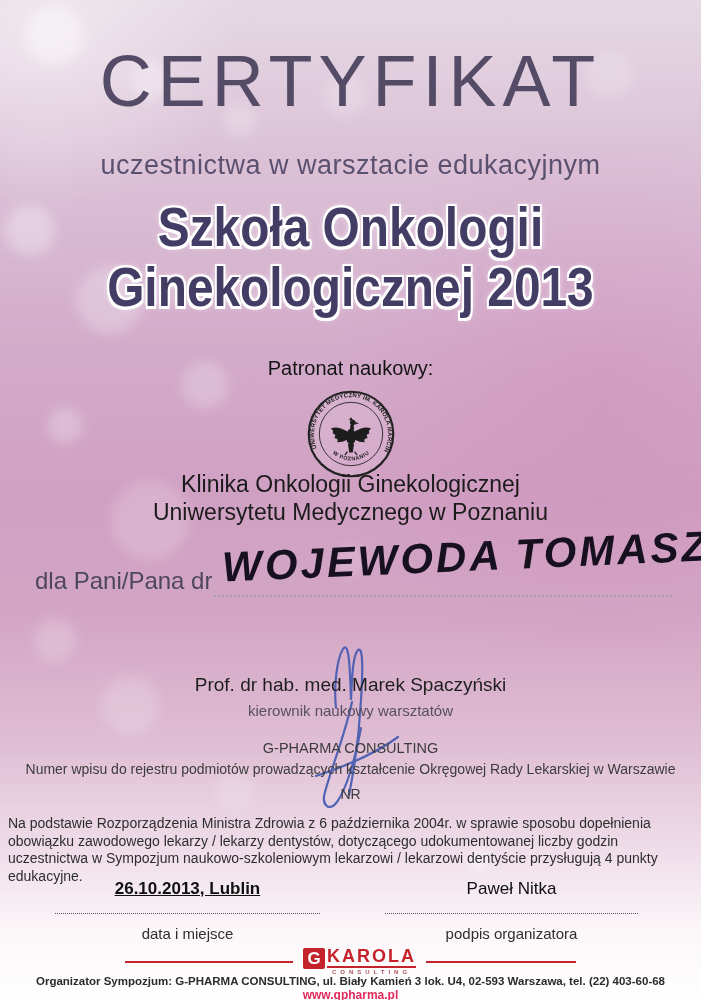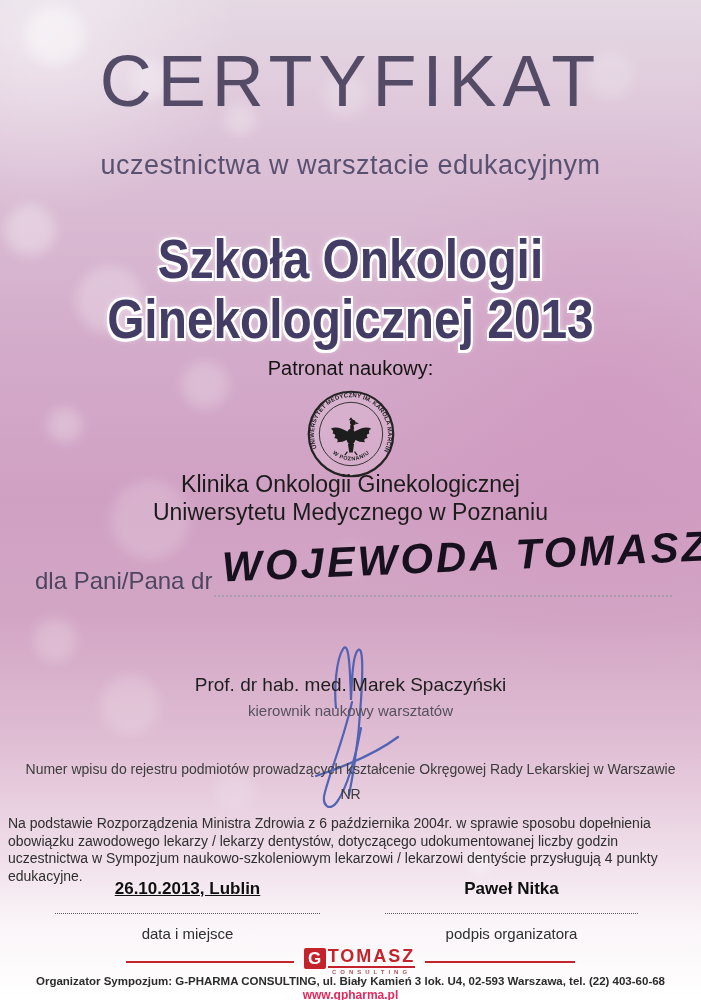--- a/index.html
+++ b/index.html
@@ -28,38 +28,38 @@
       radial-gradient(circle 22px at 75px 660px, rgba(255,255,255,0.20) 97%, transparent 100%),
       radial-gradient(circle 30px at 150px 725px, rgba(255,255,255,0.18) 97%, transparent 100%),
       radial-gradient(circle 20px at 255px 810px, rgba(255,255,255,0.15) 97%, transparent 100%),
       radial-gradient(circle 16px at 370px 580px, rgba(255,255,255,0.15) 97%, transparent 100%),
       radial-gradient(circle 12px at 500px 880px, rgba(255,255,255,0.45) 97%, transparent 100%);
   }
   .abs{position:absolute;}
   .ctr{left:0;width:701px;text-align:center;}
   .title{top:40px;font-size:72px;font-weight:300;letter-spacing:6px;color:#544b66;}
   .subtitle{top:150px;font-size:27px;color:#5a5170;letter-spacing:0.5px;}
-  .event{top:197px;line-height:60px;font-size:52px;font-weight:700;color:#433c64;margin-top:32px;}
+  .event{top:197px;line-height:60px;font-size:52px;font-weight:700;color:#433c64;}
   .event .cond{display:inline-block;transform:scaleX(0.92) scaleY(1.08);letter-spacing:0px;
     text-shadow:-2px -2px 0 #fff,2px -2px 0 #fff,-2px 2px 0 #fff,2px 2px 0 #fff,-2px 0 0 #fff,2px 0 0 #fff,0 -2px 0 #fff,0 2px 0 #fff,0 0 7px rgba(255,255,255,0.9);}
   .patronat{top:357px;font-size:20px;color:#141414;}
   .seal{top:390px;}
   .clinic{top:470px;font-size:23px;line-height:28px;color:#1b1b1b;}
   .recipient-label{left:35px;top:567px;font-size:24px;color:#4e4660;}
   .recipient-line{left:214px;top:569px;width:458px;height:26px;border-bottom:2px dotted #a79dae;}
   .recipient-name{left:222px;top:534px;width:440px;font-size:42px;font-weight:700;font-style:italic;
     color:#17101f;letter-spacing:3px;transform:rotate(-2.5deg);white-space:nowrap;}
   .supervisor{top:674px;font-size:19px;color:#1f1f1f;}
   .supervisor-role{top:702px;font-size:15px;color:#56505e;}
   .org-name{top:740px;font-size:14.5px;color:#3c3c3c;}
   .registry{top:761px;font-size:14px;color:#3c3c3c;}
   .registry-nr{top:786px;font-size:14px;color:#3c3c3c;}
   .legal{top:815px;left:8px;width:685px;font-size:14px;line-height:17.5px;color:#2e2e2e;text-align:left;}
   .date-place{left:55px;top:879px;width:265px;text-align:center;font-size:17px;font-weight:700;color:#101010;text-decoration:underline;}
-  .signatory{left:385px;top:879px;width:253px;text-align:center;font-size:17px;font-weight:700;color:#101010;}
+  .signatory{left:385px;top:879px;width:253px;text-align:center;font-size:17px;font-weight:400;color:#101010;}
   .sig-line{top:903px;height:10px;border-bottom:1.5px dotted #5c5762;}
   .sig-line.l{left:55px;width:265px;}
   .sig-line.r{left:385px;width:253px;}
   .caption{top:925px;font-size:15px;color:#2f2f2f;text-align:center;}
   .caption.l{left:55px;width:265px;}
   .caption.r{left:385px;width:253px;}
   .logo-row{top:948px;left:0;width:701px;display:flex;align-items:center;justify-content:center;gap:10px;}
   .rule{height:0;border-top:2px solid #c5232b;}
   .rule.l{width:168px;}
   .rule.r{width:150px;}
@@ -133,38 +133,39 @@
     <g fill="none" stroke="#3f57b0" stroke-width="2.2" stroke-linecap="round" opacity="0.88">
       <path d="M 336 708 C 334 690 336 660 343 649 C 349 640 350 668 351 700 C 352 676 353 655 358 650 C 363 646 363 668 361 700 C 359 738 354 770 349 795"></path>
       <path d="M 352 702 C 344 738 332 766 325 792 C 321 806 330 812 337 802 C 347 788 356 756 361 728"></path>
       <path d="M 398 737 C 378 752 346 766 316 776"></path>
     </g>
   </svg>
 
   <div class="abs ctr supervisor">Prof. dr hab. med. Marek Spaczyński</div>
   <div class="abs ctr supervisor-role">kierownik naukowy warsztatów</div>
 
+  <div class="abs ctr org-name">G-PHARMA CONSULTING</div>
   <div class="abs ctr registry">Numer wpisu do rejestru podmiotów prowadzących kształcenie Okręgowej Rady Lekarskiej w Warszawie</div>
   <div class="abs ctr registry-nr">NR</div>
 
   <div class="abs legal">Na podstawie Rozporządzenia Ministra Zdrowia z 6 października 2004r. w sprawie sposobu dopełnienia obowiązku zawodowego lekarzy / lekarzy dentystów, dotyczącego udokumentowanej liczby godzin uczestnictwa w Sympozjum naukowo-szkoleniowym lekarzowi / lekarzowi dentyście przysługują 4 punkty edukacyjne.</div>
 
   <div class="abs date-place">26.10.2013, Lublin</div>
   <div class="abs signatory">Paweł Nitka</div>
   <div class="abs sig-line l"></div>
   <div class="abs sig-line r"></div>
   <div class="abs caption l">data i miejsce</div>
   <div class="abs caption r">podpis organizatora</div>
 
   <div class="abs logo-row">
     <div class="rule l"></div>
     <div class="logo">
       <div class="g-box">G</div>
       <div class="pharma-wrap">
-        <div class="pharma">TOMASZ</div>
+        <div class="pharma">KAROLA</div>
         <div class="consulting">CONSULTING</div>
       </div>
     </div>
     <div class="rule r"></div>
   </div>
 
   <div class="abs ctr footer-line">Organizator Sympozjum: G-PHARMA CONSULTING, ul. Biały Kamień 3 lok. U4, 02-593 Warszawa, tel. (22) 403-60-68</div>
   <div class="abs ctr website">www.gpharma.pl</div>
 </div>
 

